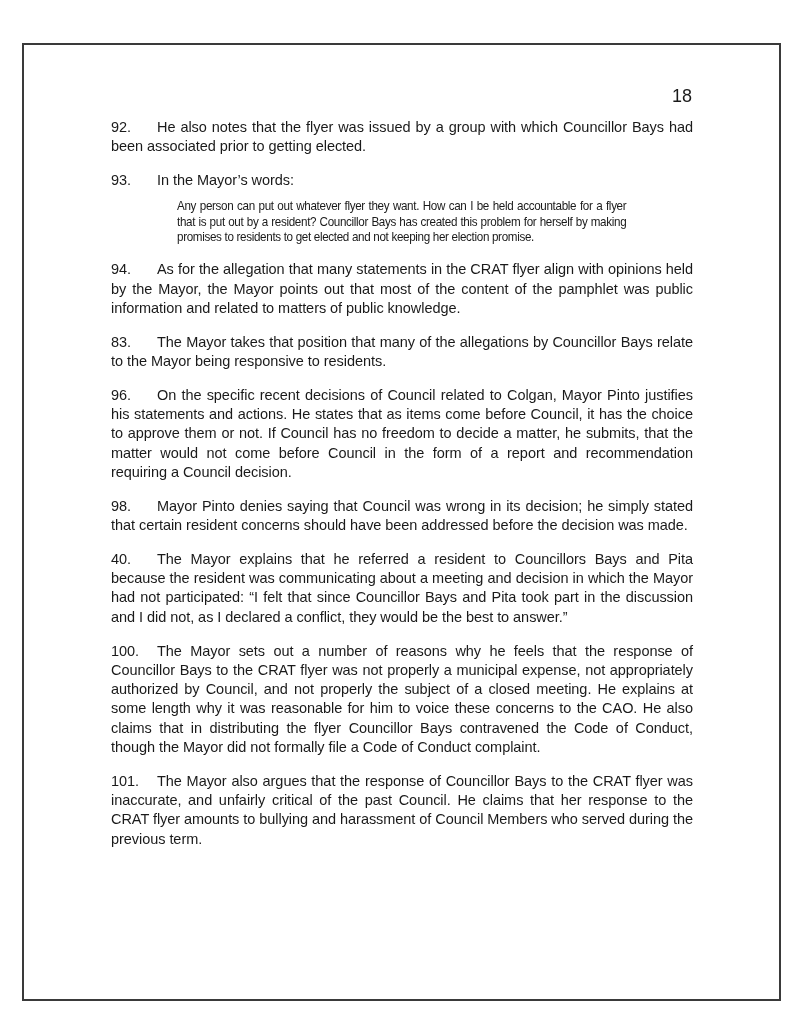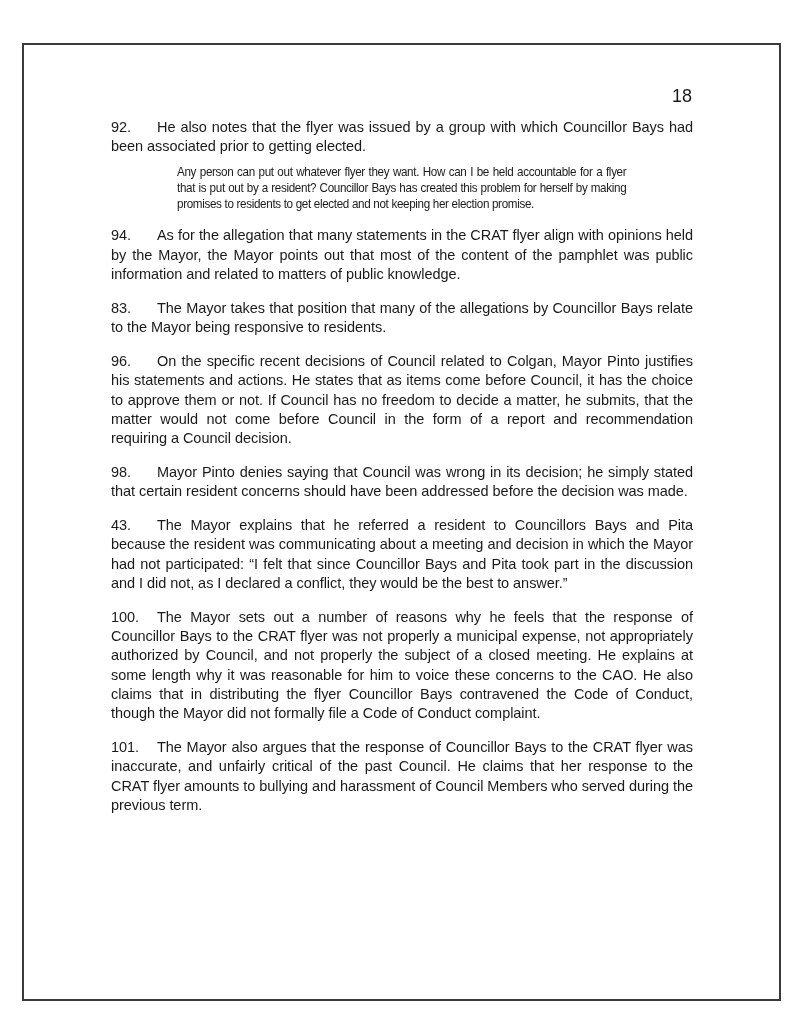--- a/index.html
+++ b/index.html
@@ -66,31 +66,32 @@
 <body>
 
 <div class="page-frame"></div>
 
 <div class="page-number">18</div>
 
 <div class="content">
 
   <p class="para"><span class="num">92.</span><span>He also notes that the flyer was issued by a group with which Councillor Bays had been associated prior to getting elected.</span></p>
 
+  <p class="para"><span class="num">93.</span><span>In the Mayor’s words:</span></p>
 
   <div class="quote">Any person can put out whatever flyer they want. How can I be held accountable for a flyer that is put out by a resident? Councillor Bays has created this problem for herself by making promises to residents to get elected and not keeping her election promise.</div>
 
   <p class="para"><span class="num">94.</span><span>As for the allegation that many statements in the CRAT flyer align with opinions held by the Mayor, the Mayor points out that most of the content of the pamphlet was public information and related to matters of public knowledge.</span></p>
 
   <p class="para"><span class="num">83.</span><span>The Mayor takes that position that many of the allegations by Councillor Bays relate to the Mayor being responsive to residents.</span></p>
 
   <p class="para"><span class="num">96.</span><span>On the specific recent decisions of Council related to Colgan, Mayor Pinto justifies his statements and actions. He states that as items come before Council, it has the choice to approve them or not. If Council has no freedom to decide a matter, he submits, that the matter would not come before Council in the form of a report and recommendation requiring a Council decision.</span></p>
 
 
   <p class="para"><span class="num">98.</span><span>Mayor Pinto denies saying that Council was wrong in its decision; he simply stated that certain resident concerns should have been addressed before the decision was made.</span></p>
 
-  <p class="para"><span class="num">43.</span><span>The Mayor explains that he referred a resident to Councillors Bays and Pita because the resident was communicating about a meeting and decision in which the Mayor had not participated: “I felt that since Councillor Bays and Pita took part in the discussion and I did not, as I declared a conflict, they would be the best to answer.”</span></p>
+  <p class="para"><span class="num">40.</span><span>The Mayor explains that he referred a resident to Councillors Bays and Pita because the resident was communicating about a meeting and decision in which the Mayor had not participated: “I felt that since Councillor Bays and Pita took part in the discussion and I did not, as I declared a conflict, they would be the best to answer.”</span></p>
 
   <p class="para"><span class="num">100.</span><span>The Mayor sets out a number of reasons why he feels that the response of Councillor Bays to the CRAT flyer was not properly a municipal expense, not appropriately authorized by Council, and not properly the subject of a closed meeting.  He explains at some length why it was reasonable for him to voice these concerns to the CAO. He also claims that in distributing the flyer Councillor Bays contravened the Code of Conduct, though the Mayor did not formally file a Code of Conduct complaint.</span></p>
 
   <p class="para"><span class="num">101.</span><span>The Mayor also argues that the response of Councillor Bays to the CRAT flyer was inaccurate, and unfairly critical of the past Council. He claims that her response to the CRAT flyer amounts to bullying and harassment of Council Members who served during the previous term.</span></p>
 
 </div>
 
 </body></html>

